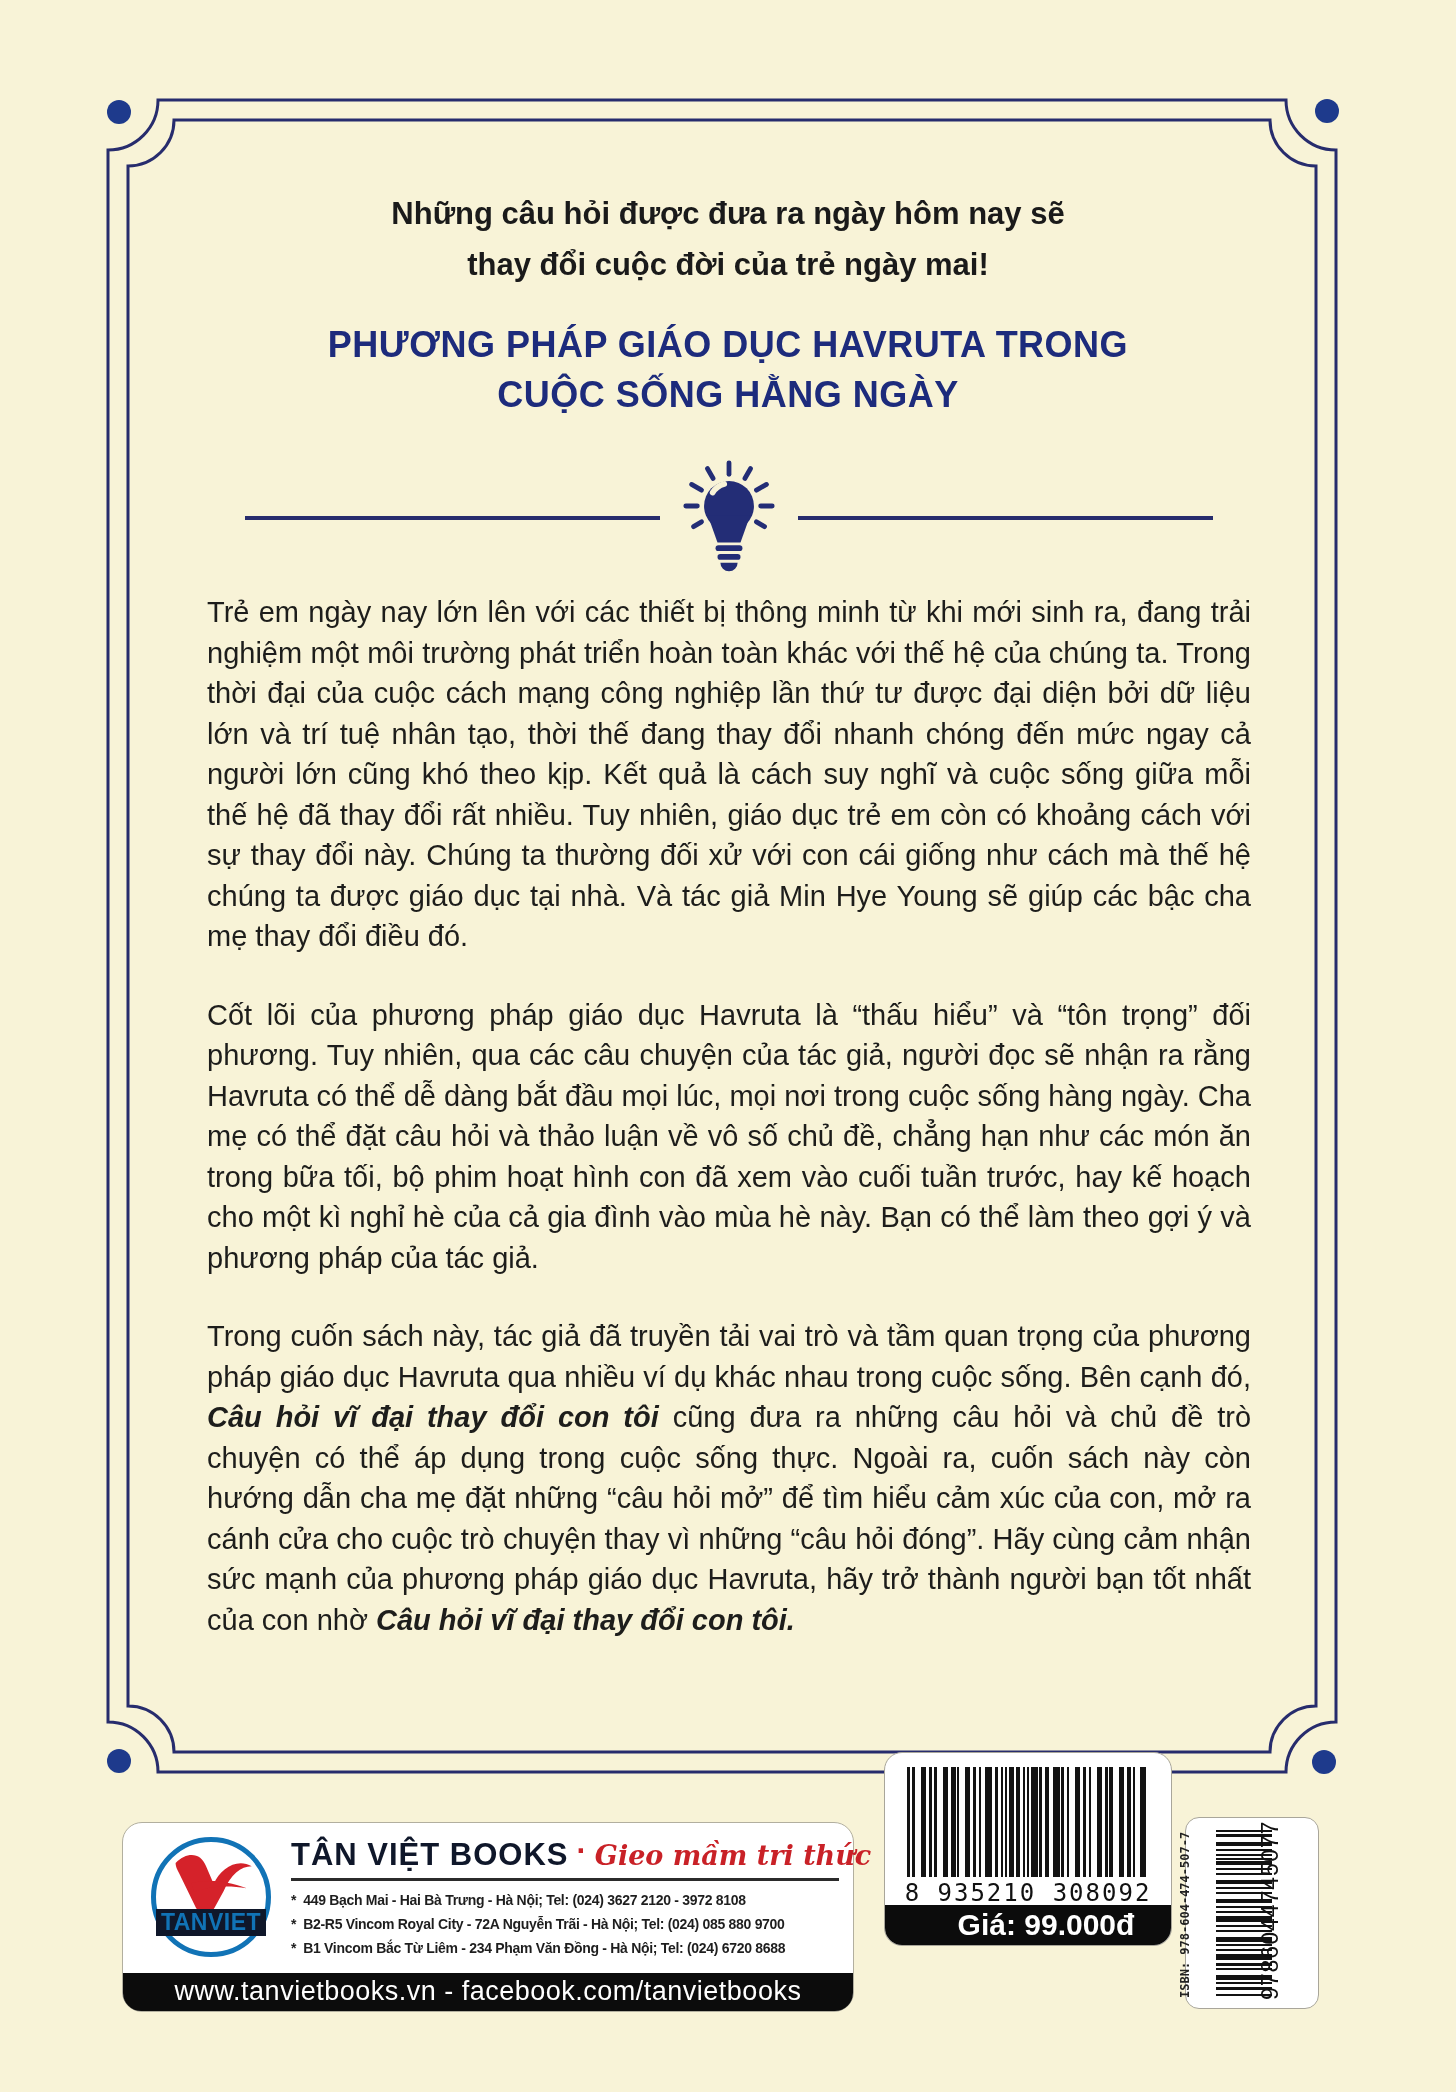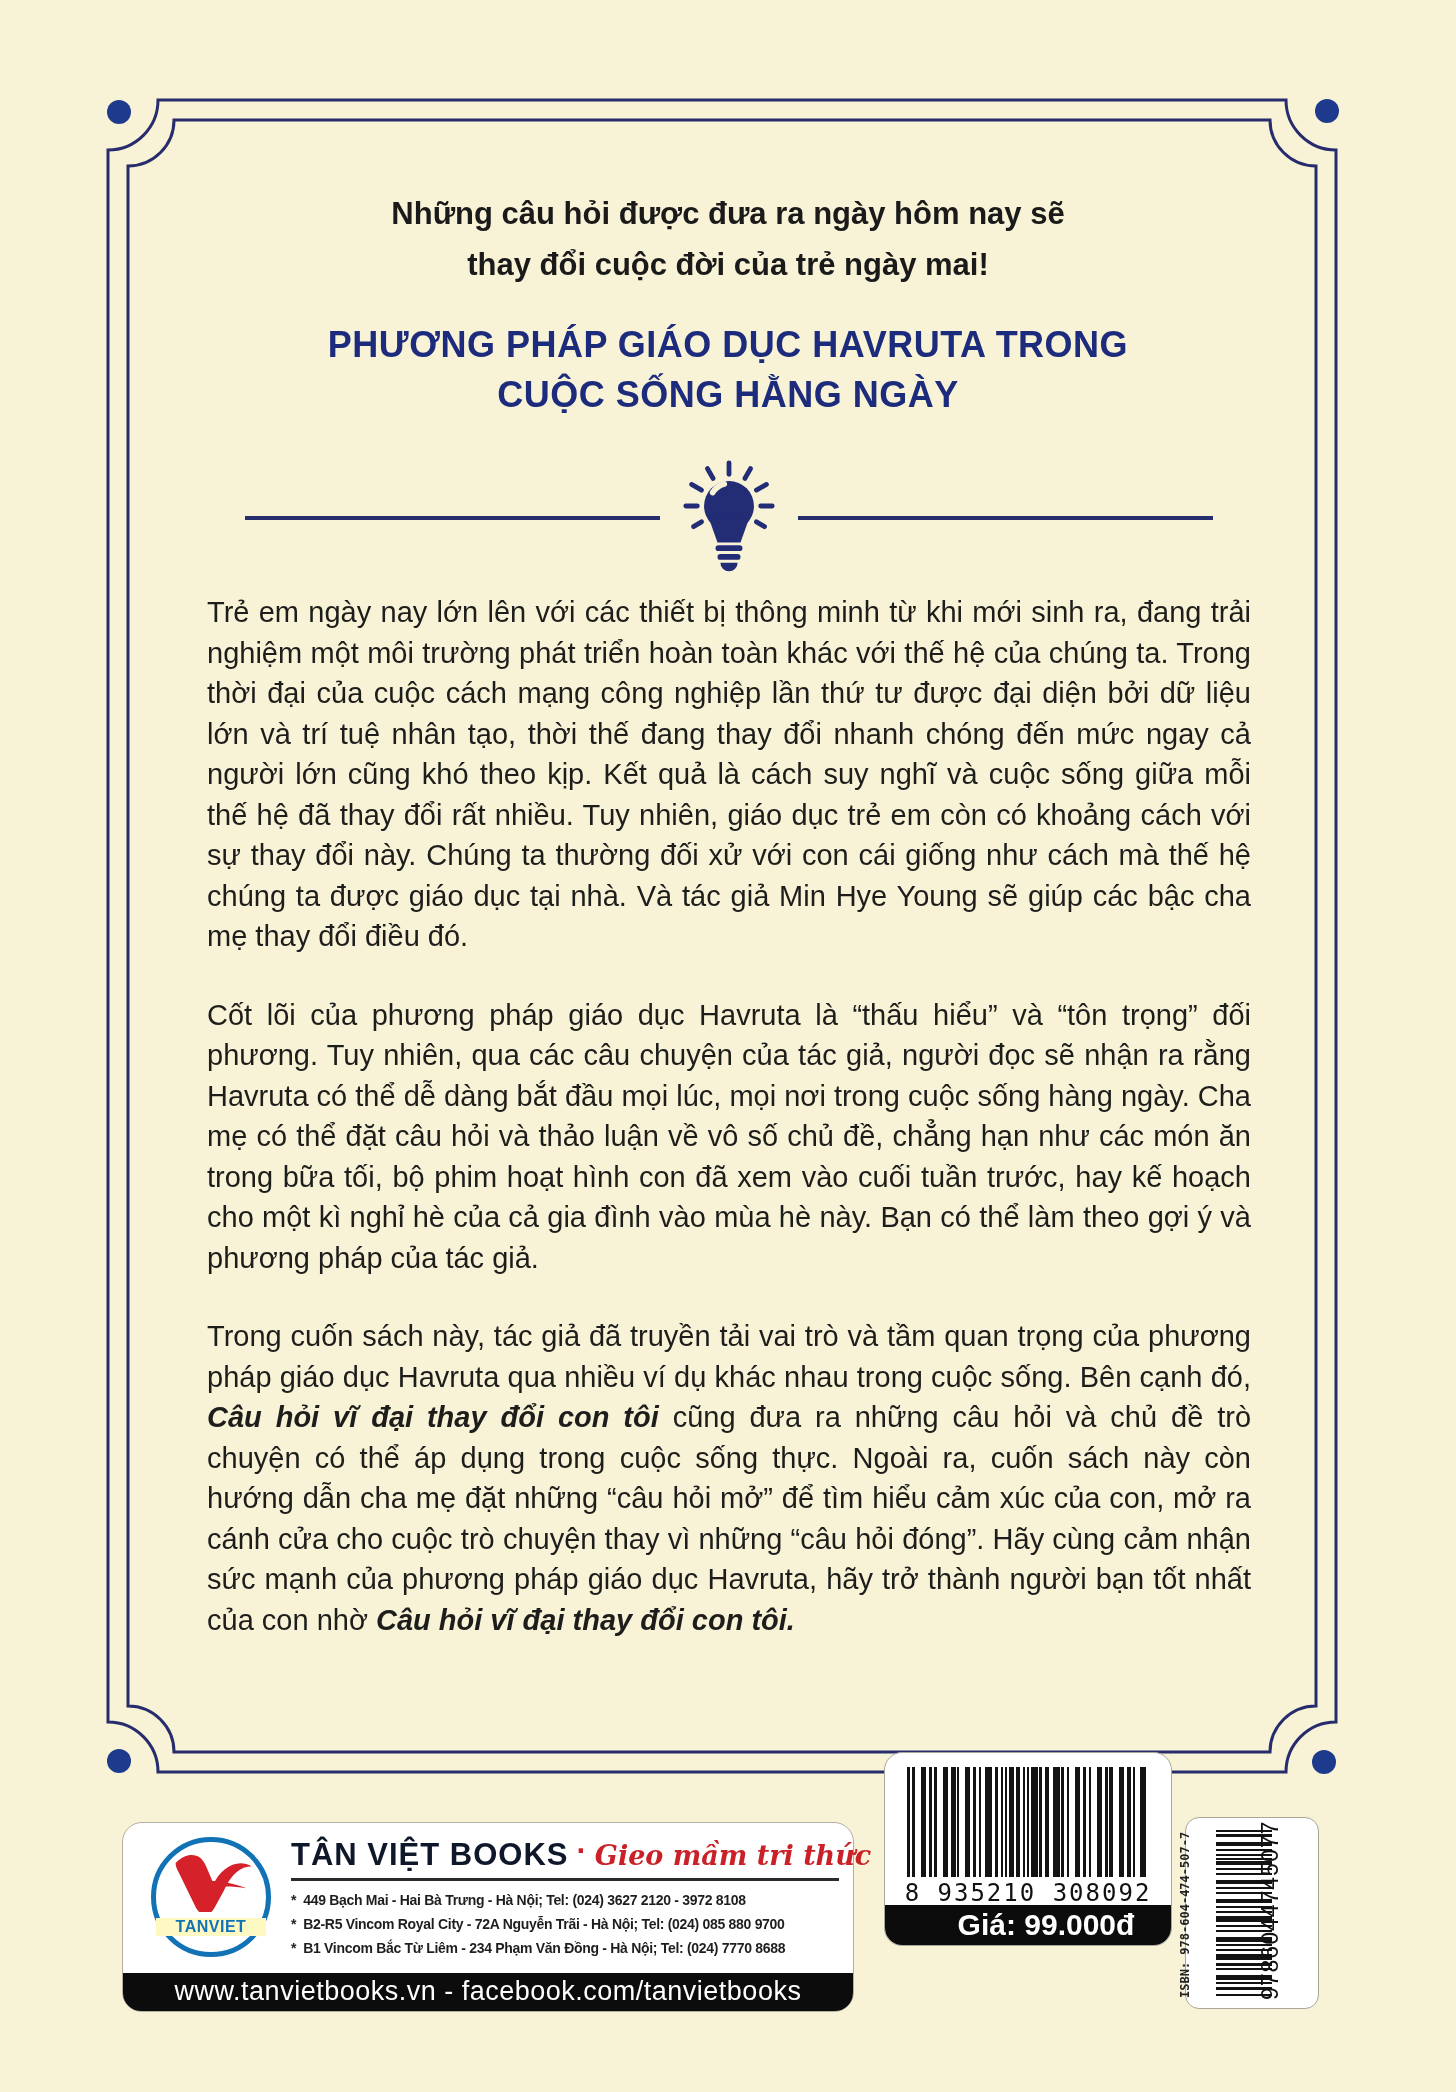--- a/index.html
+++ b/index.html
@@ -26,21 +26,21 @@
   .bodytext p { margin:0 0 38px 0; }
   .bodytext .em { font-weight:bold; font-style:italic; }
 
   
   .pubbox { position:absolute; left:122px; top:1822px; width:732px; height:190px;
             background:#ffffff; border:1px solid #b2af9f; border-radius:20px; }
   .logo { position:absolute; left:28px; top:14px; width:120px; height:120px;
           border:5px solid #1173b6; border-radius:50%; background:#fff; }
   .logo svg { position:absolute; left:6px; top:4px; width:100px; height:66px; }
   .logotext { position:absolute; left:0; right:0; bottom:16px; text-align:center;
-              color:#1173b6; font-weight:bold; font-size:16px; letter-spacing:.5px; background:#fef9c3; }
+              color:#1173b6; font-weight:bold; font-size:23px; letter-spacing:.5px; background:#0f172a; }
   .pubright { position:absolute; left:168px; top:10px; width:556px; }
   .pubtitle { white-space:nowrap; }
   .pubname { color:#0f172a; font-weight:bold; font-size:31px; letter-spacing:1px; }
   .pubsep  { color:#c92127; font-weight:bold; font-size:31px; margin:0 8px; vertical-align:4px; }
   .pubtag  { color:#c92127; font-weight:bold; font-style:italic; font-size:27px;
              font-family:"DejaVu Serif", serif; }
   .pubrule { height:3px; background:#2b2b2b; margin:5px 0 7px 0; width:548px; }
   .addr { white-space:nowrap; overflow:hidden; font-size:14px; font-weight:bold;
           color:#1e1e1e; line-height:24px; letter-spacing:-0.3px; }
   .addr .star { color:#1e1e1e; margin-right:7px; }
@@ -137,21 +137,21 @@
       </svg>
       <span class="logotext">TANVIET</span>
     </div>
     <div class="pubright">
       <div class="pubtitle">
         <span class="pubname">TÂN VIỆT BOOKS</span><span class="pubsep">·</span><span class="pubtag">Gieo mầm tri thức</span>
       </div>
       <div class="pubrule"></div>
       <div class="addr"><span class="star">*</span><span>449 Bạch Mai - Hai Bà Trưng - Hà Nội; Tel: (024) 3627 2120 - 3972 8108</span></div>
       <div class="addr"><span class="star">*</span><span>B2-R5 Vincom Royal City - 72A Nguyễn Trãi - Hà Nội; Tel: (024) 085 880 9700</span></div>
-      <div class="addr"><span class="star">*</span><span>B1 Vincom Bắc Từ Liêm - 234 Phạm Văn Đồng - Hà Nội; Tel: (024) 7770 8688</span></div>
+      <div class="addr"><span class="star">*</span><span>B1 Vincom Bắc Từ Liêm - 234 Phạm Văn Đồng - Hà Nội; Tel: (024) 6720 8688</span></div>
     </div>
     <div class="webbar">www.tanvietbooks.vn - facebook.com/tanvietbooks</div>
   </div>
 
   <div class="pricelabel">
     <div class="barcode"></div>
     <div class="bcnum">8 935210 308092</div>
     <div class="pricebar">Giá: 99.000đ</div>
   </div>
 

